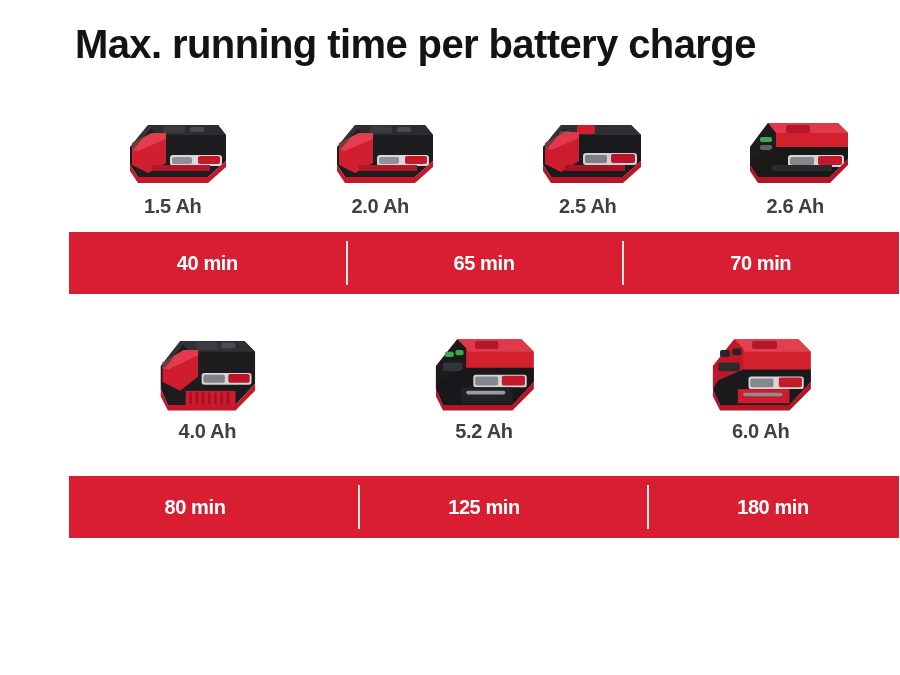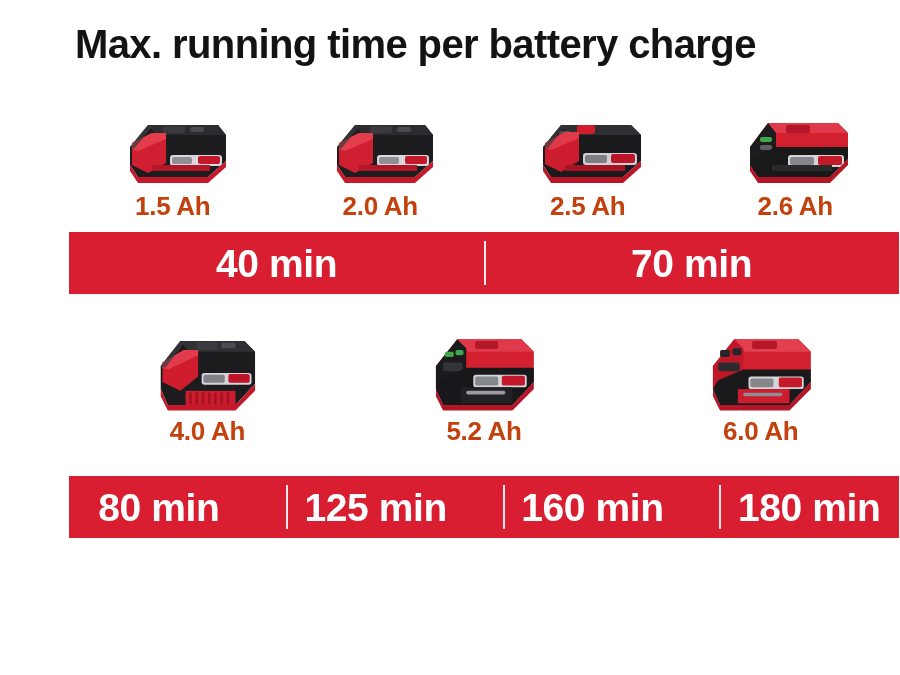--- a/index.html
+++ b/index.html
@@ -49,23 +49,23 @@
     align-items: center;
     justify-content: flex-end;
   }
   .batt-art {
     display: block;
   }
   .ah-label {
     margin-top: 4px;
     font-family: "Liberation Sans", sans-serif;
     font-weight: bold;
-    font-size: 26px;
+    font-size: 20px;
     line-height: 27px;
-    color: #c2410c;
+    color: #404040;
     letter-spacing: -0.3px;
     white-space: nowrap;
   }
 
   
   .time-bar {
     position: absolute;
     left: 34px;
     width: 830px;
     height: 62px;
@@ -86,21 +86,21 @@
     position: absolute;
     left: 0;
     top: 9px;
     bottom: 9px;
     width: 2px;
     background: #f7e9ec;
   }
   .time-label {
     font-family: "Liberation Sans", sans-serif;
     font-weight: bold;
-    font-size: 39px;
+    font-size: 20px;
     line-height: 31px;
     color: #ffffff;
     letter-spacing: -0.4px;
     white-space: nowrap;
   }
 </style>
 </head>
 <body>
 
 <div class="page">
@@ -187,20 +187,23 @@
         </g>
       </svg>
       <div class="ah-label">2.6 Ah</div>
     </div>
 
   </div>
 
   <div class="time-bar" style="top:232px;">
     <div class="time-cell">
       <div class="time-label">40 min</div>
+    </div>
+    <div class="time-cell">
+      <div class="time-label">65 min</div>
     </div>
     <div class="time-cell">
       <div class="time-label">70 min</div>
     </div>
   </div>
 
   <div class="batt-row" style="top:325px;height:120px;">
 
 
     <div class="batt-cell">
@@ -279,20 +282,17 @@
   </div>
 
   <div class="time-bar" style="top:476px;gap:37px;">
     <div class="time-cell">
       <div class="time-label">80 min</div>
     </div>
     <div class="time-cell">
       <div class="time-label">125 min</div>
     </div>
     <div class="time-cell">
-      <div class="time-label">160 min</div>
-    </div>
-    <div class="time-cell">
       <div class="time-label">180 min</div>
     </div>
   </div>
 
 </div>
 
 </body></html>

